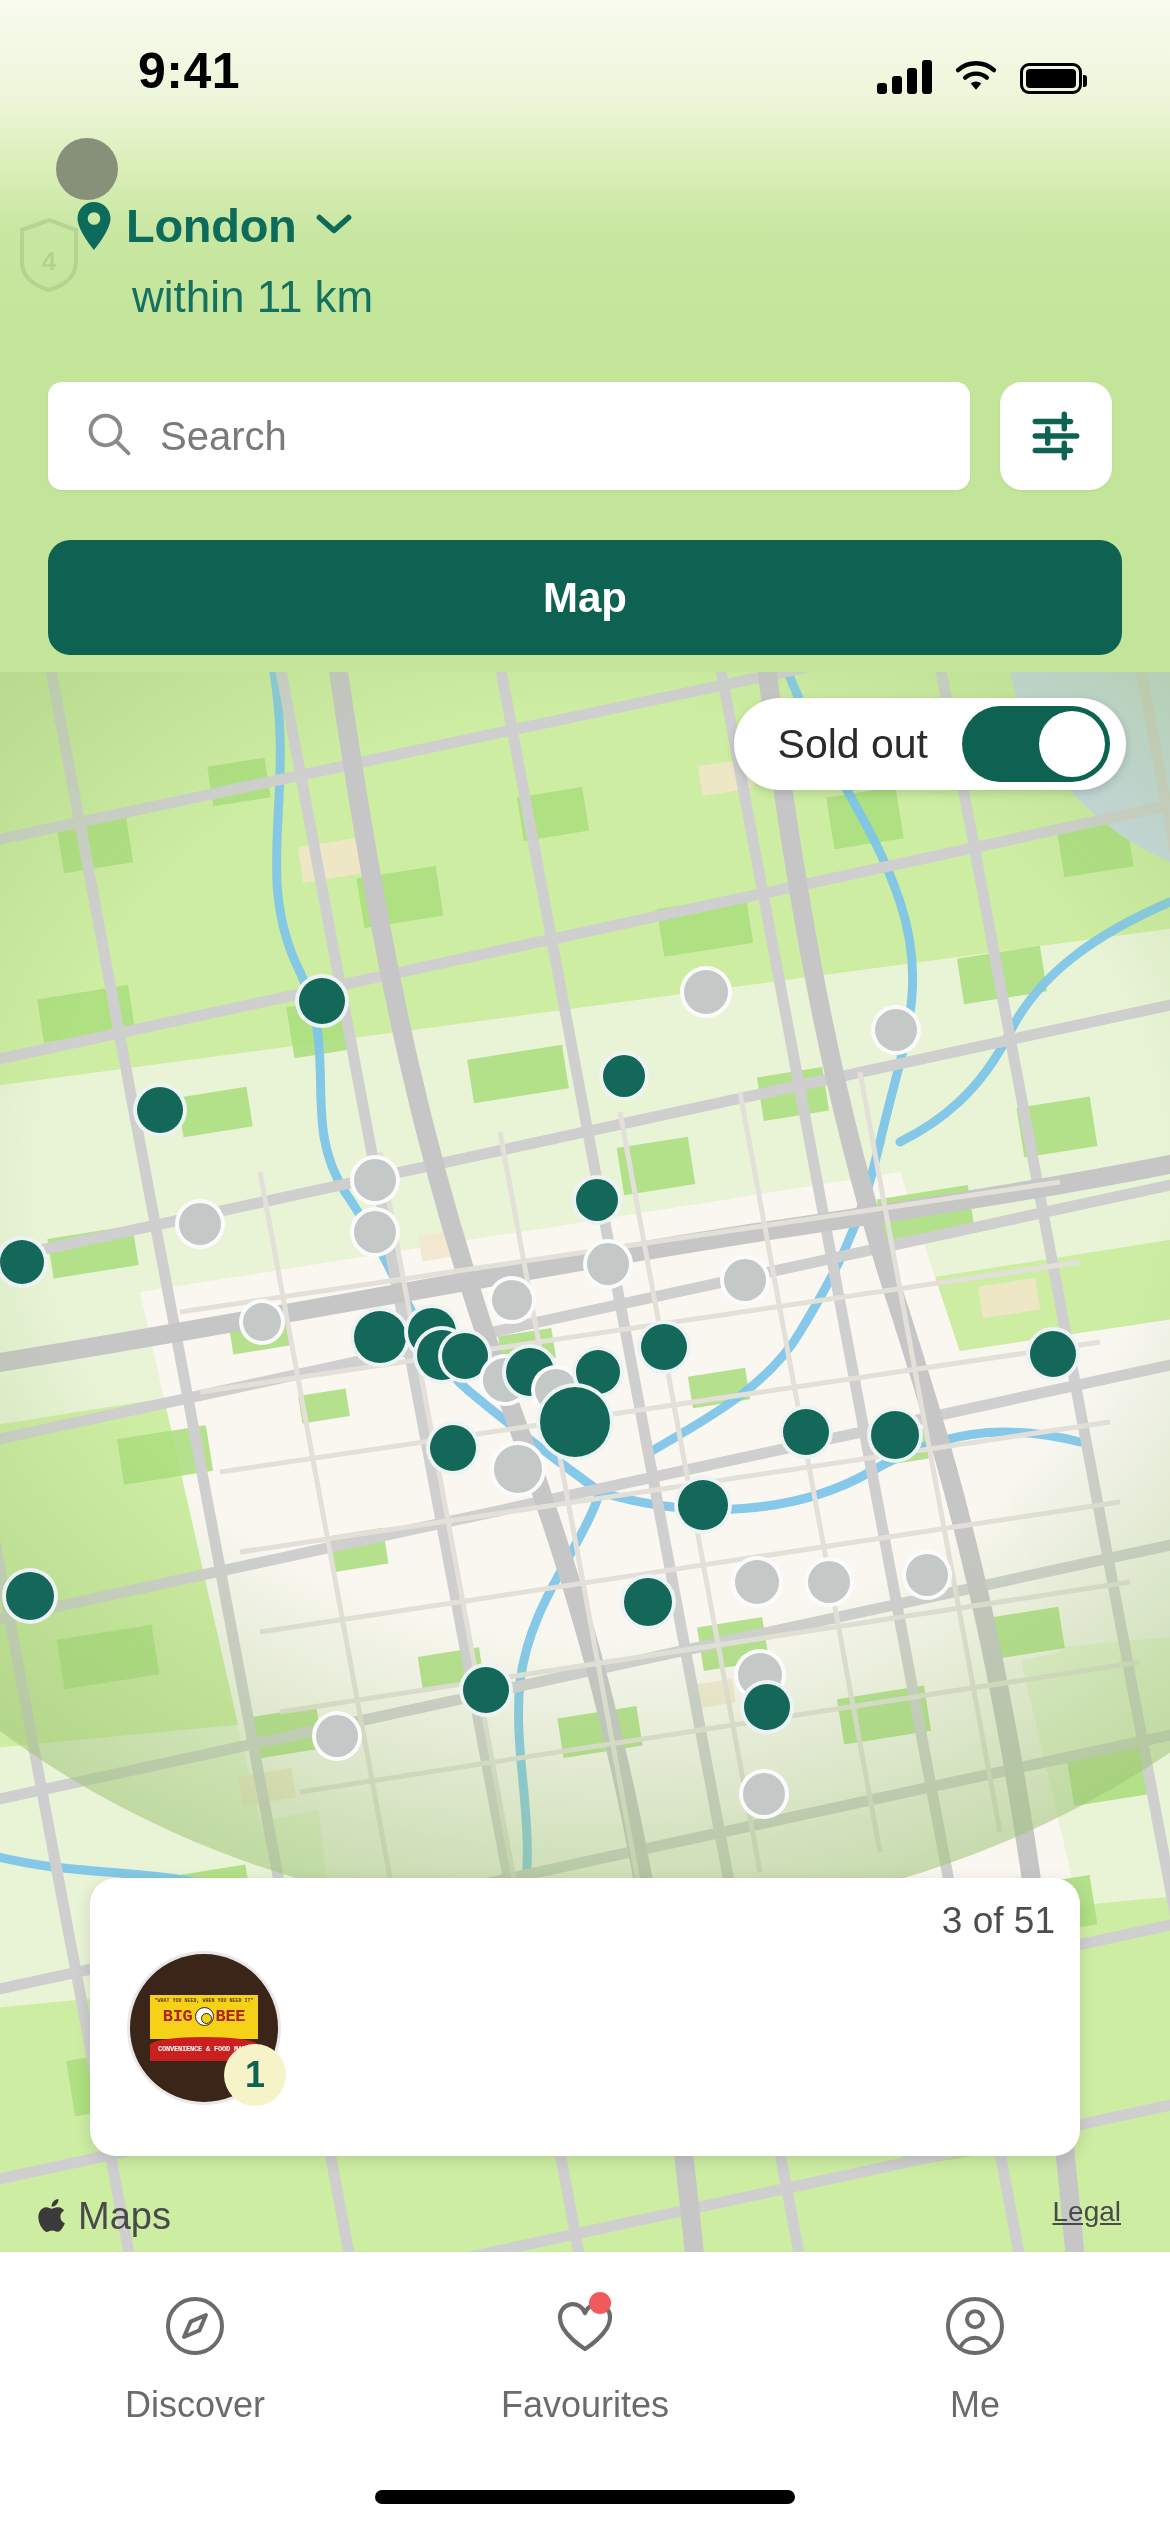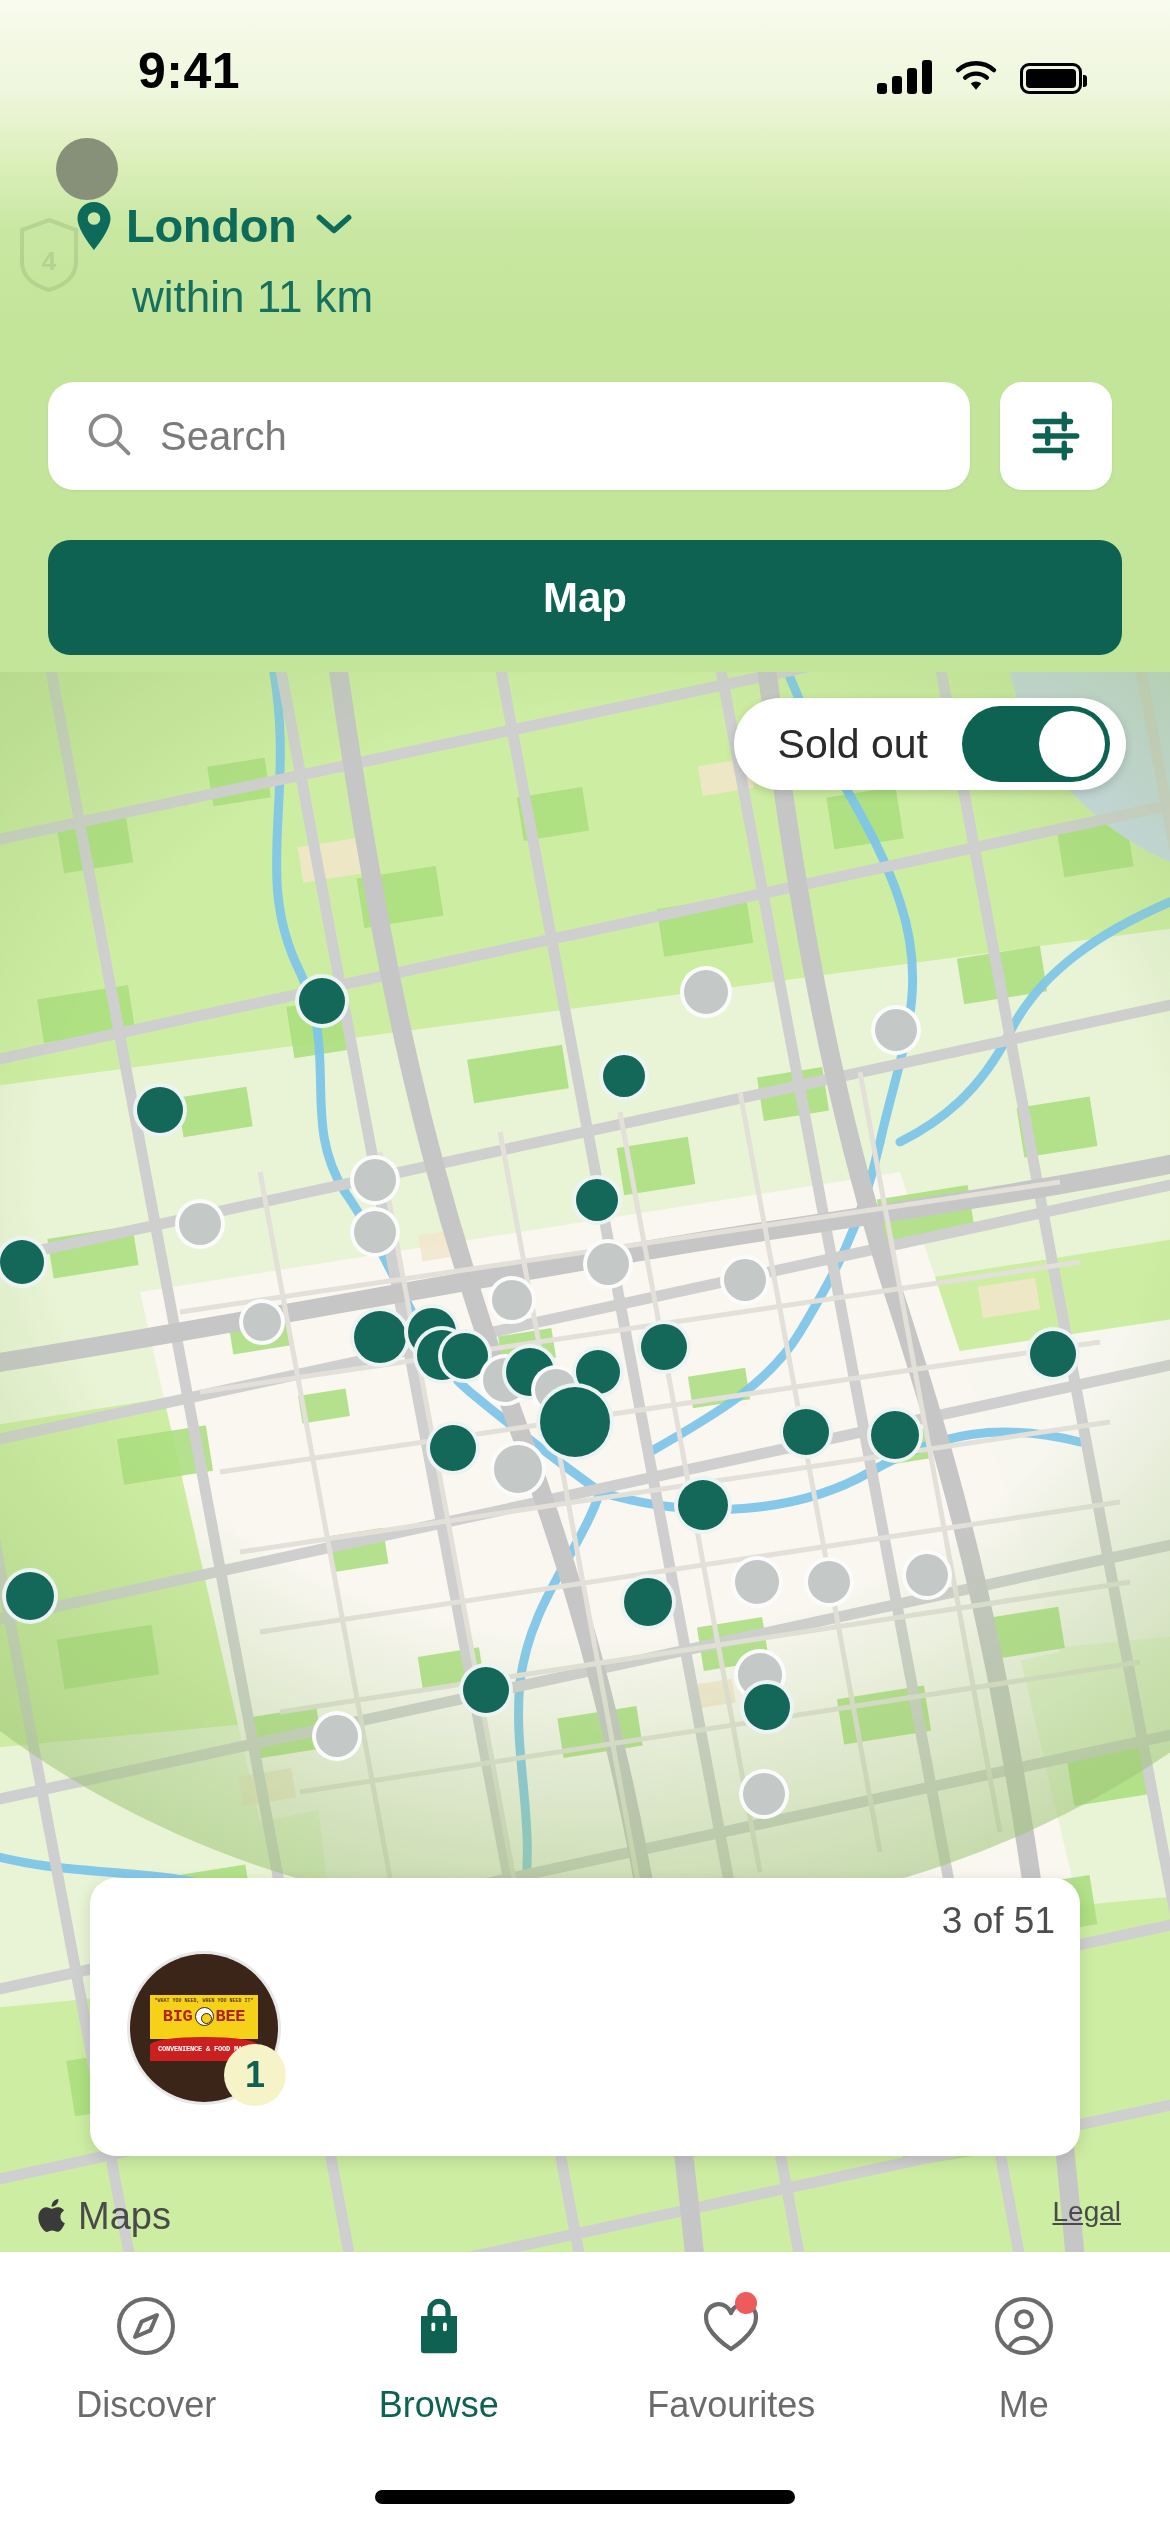--- a/index.html
+++ b/index.html
@@ -70,21 +70,21 @@
     position:absolute; left:132px; top:272px;
     font-size:44px; color:#16705f; font-weight:400;
   }
 
   
   #search-row {
     position:absolute; left:48px; top:382px;
     display:flex; align-items:center; gap:30px;
   }
   #search-box {
-    width:922px; height:108px; background:#fff; border-radius:26px;
+    width:922px; height:108px; background:#fff; border-radius:14px;
     display:flex; align-items:center; padding:0 38px; gap:28px;
     box-shadow:0 1px 3px rgba(0,0,0,.06);
   }
   #search-placeholder { font-size:40px; color:#7a7a7a; }
   #filter-button {
     width:112px; height:108px; background:#fff; border-radius:22px;
     display:flex; align-items:center; justify-content:center;
     box-shadow:0 1px 3px rgba(0,0,0,.06);
   }
 
@@ -538,31 +538,20 @@
   <div class="tab">
     <div class="tab-icon">
       <svg width="64" height="64" viewBox="0 0 32 32">
         <circle cx="16" cy="16" r="13.5" fill="none" stroke="#6b6b6b" stroke-width="2"></circle>
         <path d="M21.5 10.5 L13.8 13.8 L10.5 21.5 L18.2 18.2 Z" fill="none" stroke="#6b6b6b" stroke-width="2" stroke-linejoin="round"></path>
       </svg>
     </div>
     <div class="tab-label">Discover</div>
   </div>
 
-  <div class="tab active">
-    <div class="tab-icon">
-      <svg width="64" height="64" viewBox="0 0 32 32">
-        <path d="M7 11 h18 v17 a1.6 1.6 0 0 1 -1.6 1.6 h-14.8 A1.6 1.6 0 0 1 7 28 Z" fill="#0d6252"></path>
-        <path d="M11.5 11 V8.2 a4.5 4.5 0 0 1 9 0 V11" fill="none" stroke="#0d6252" stroke-width="2.6" stroke-linecap="round"></path>
-        <rect x="12.2" y="14.2" width="1.9" height="4.4" rx=".9" fill="#fff"></rect>
-        <rect x="18" y="14.2" width="1.9" height="4.4" rx=".9" fill="#fff"></rect>
-      </svg>
-    </div>
-    <div class="tab-label">Browse</div>
-  </div>
 
   <div class="tab">
     <div class="tab-icon">
       <svg width="64" height="64" viewBox="0 0 32 32">
         <path d="M16 27.5 S3.5 19.8 3.5 12 A6.4 6.4 0 0 1 16 9.6 A6.4 6.4 0 0 1 28.5 12 C28.5 19.8 16 27.5 16 27.5 Z" fill="none" stroke="#6b6b6b" stroke-width="2.1" stroke-linejoin="round"></path>
       </svg>
       <span id="fav-dot"></span>
     </div>
     <div class="tab-label">Favourites</div>
   </div>

